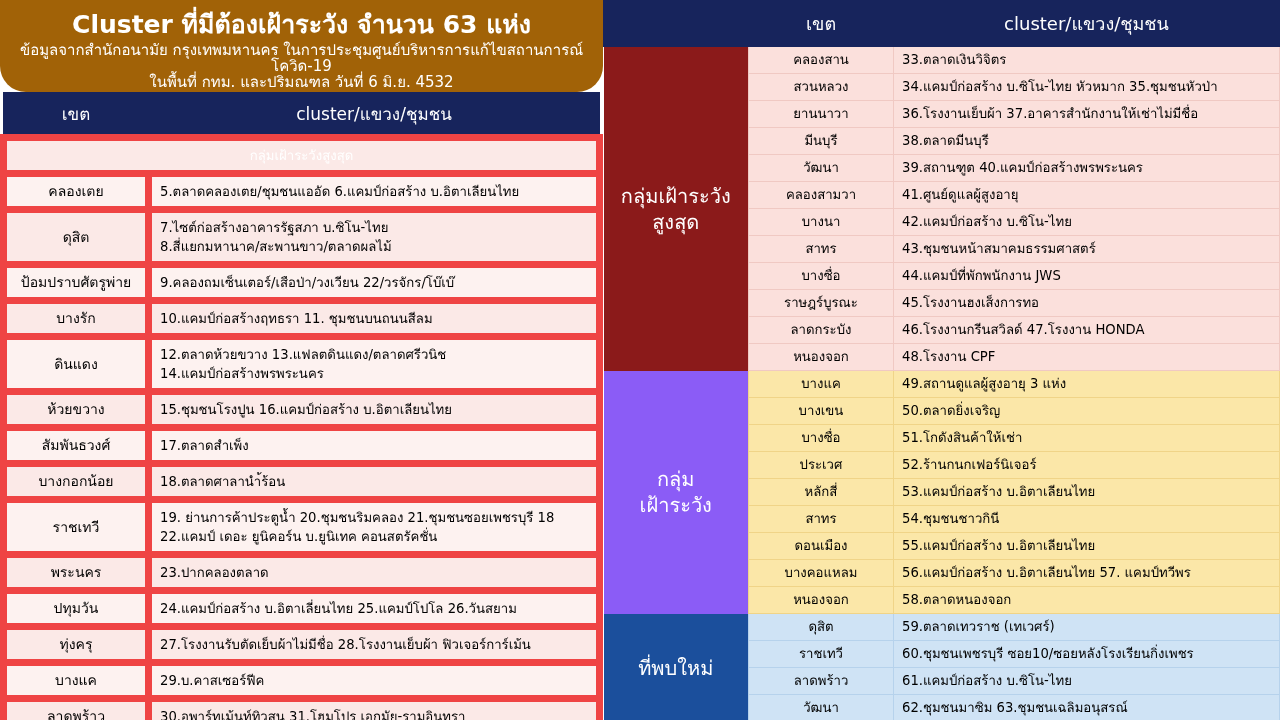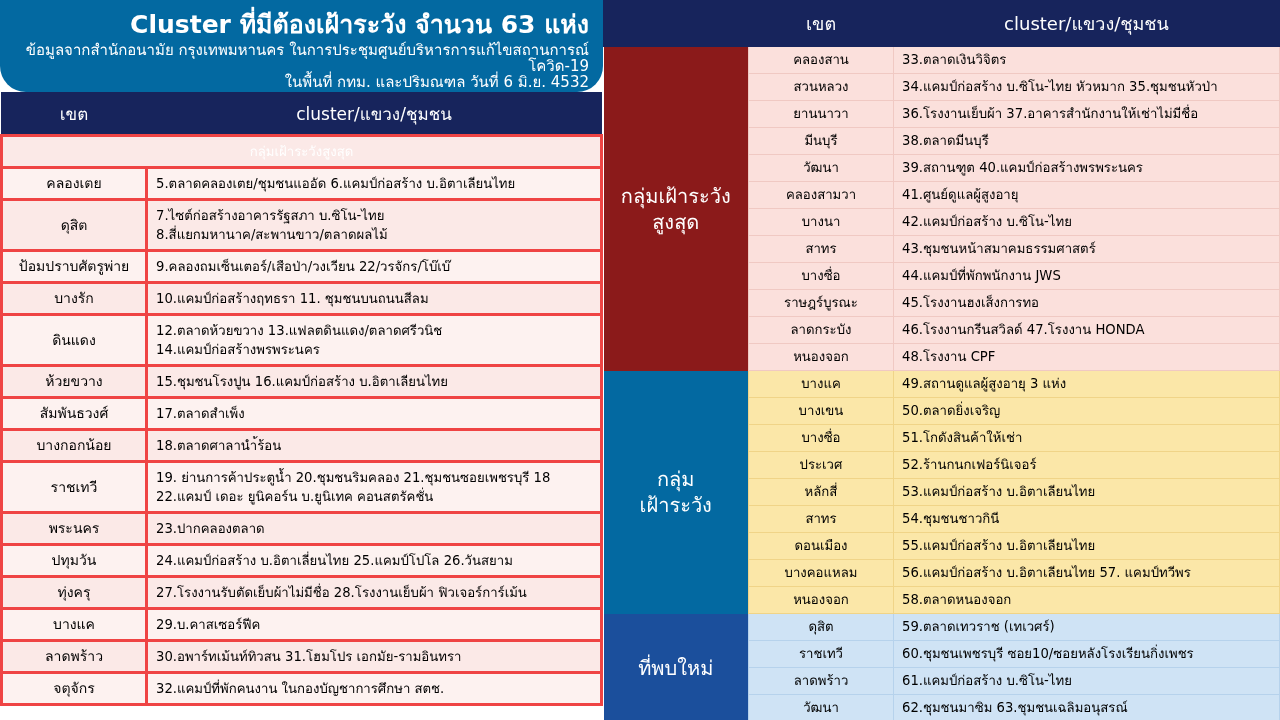--- a/index.html
+++ b/index.html
@@ -18,25 +18,25 @@
   }
 
   
   .left-panel {
     width: 603px;
     height: 720px;
     position: relative;
     background: #ffffff;
   }
   .title-banner {
-    background: #0369a1;
+    background: #a16207;
     color: #ffffff;
     border-radius: 0 0 26px 26px;
     padding: 8px 14px 10px 14px;
-    text-align: right;
+    text-align: center;
     height: 92px;
   }
   .title-main {
     font-size: 25px;
     font-weight: bold;
     letter-spacing: 0px;
     line-height: 34px;
     white-space: nowrap;
   }
   .title-sub {
@@ -61,21 +61,21 @@
   .col-zone { width: 145px; }
   .left-section-row td {
     background: #8b1a1a;
     color: #ffffff;
     font-size: 16px;
     text-align: center;
     padding: 6px 4px;
     border: 1px solid #8b1a1a;
   }
   .left-body td {
-    border: 3px solid #ef4444;
+    border: 7px solid #ef4444;
     font-size: 13.2px;
     padding: 5px 8px;
     vertical-align: middle;
     line-height: 19px;
     background: #fbe9e7;
   }
   .left-body td.zone {
     text-align: center;
     font-size: 14px;
     white-space: nowrap;
@@ -106,21 +106,21 @@
     vertical-align: middle;
   }
   td.group-cell {
     color: #ffffff;
     font-size: 20px;
     text-align: center;
     vertical-align: middle;
     line-height: 26px;
   }
   .g-red  { background: #8b1a1a; }
-  .g-gold { background: #0369a1; }
+  .g-gold { background: #8b5cf6; }
   .g-blue { background: #1b4f9c; }
 
   .sec-red td.zone-cell   { background: #fbe0dc; border: 1px solid #f0c9c3; text-align: center; }
   .sec-red td.cluster-cell{ background: #fbe0dc; border: 1px solid #f0c9c3; }
   .sec-gold td.zone-cell   { background: #fbe7a8; border: 1px solid #f0d488; text-align: center; }
   .sec-gold td.cluster-cell{ background: #fbe7a8; border: 1px solid #f0d488; }
   .sec-blue td.zone-cell   { background: #cfe3f5; border: 1px solid #b6d2ec; text-align: center; }
   .sec-blue td.cluster-cell{ background: #cfe3f5; border: 1px solid #b6d2ec; }
 </style>
 </head>

